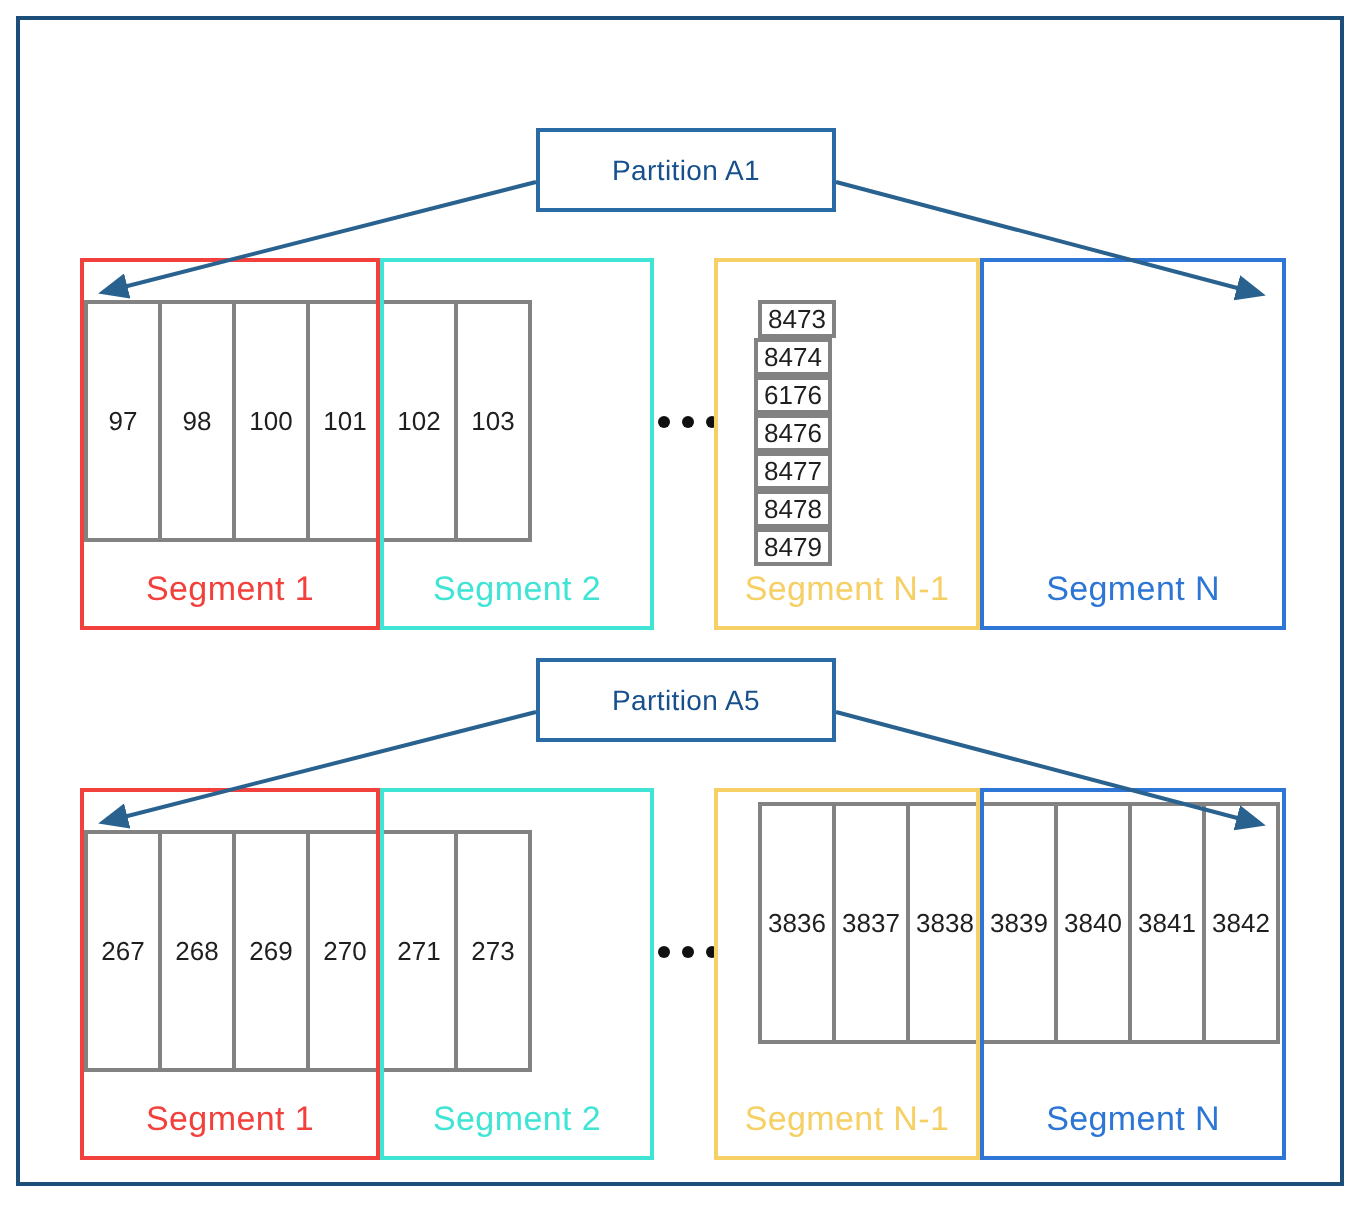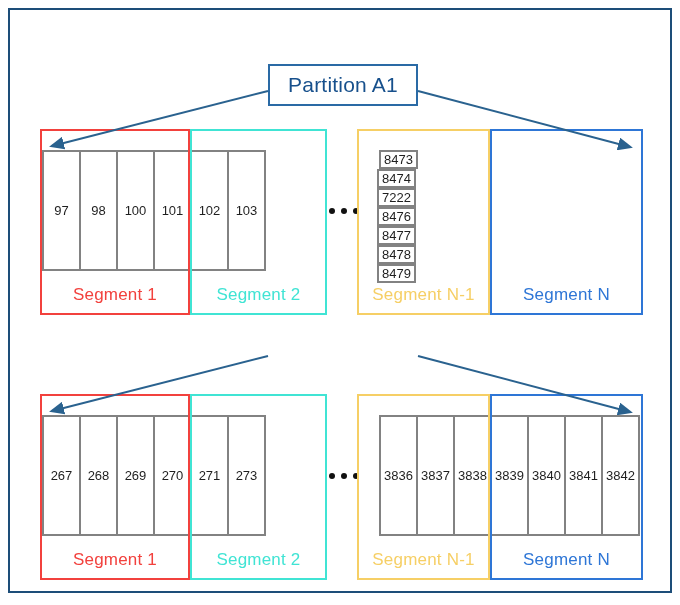--- a/index.html
+++ b/index.html
@@ -21,21 +21,21 @@
          color:var(--frame);letter-spacing:.3px;}
 
   #arrows{position:absolute;left:0;top:0;z-index:4;pointer-events:none;}
   #arrows line{stroke:var(--arrow);stroke-width:2px;}
   #arrows marker path{fill:var(--arrow);}
 
   .pbox{position:absolute;left:268px;width:150px;height:42px;box-sizing:border-box;
         border:2px solid var(--pborder);background:#fff;z-index:5;
         display:flex;align-items:center;justify-content:center;}
   #pbox0{top:64px;} #pbox1{top:329px;}
-  .pbox span{font-size:21px;font-weight:500;color:var(--ptext);letter-spacing:.2px;}
+  .pbox span{font-size:14px;font-weight:500;color:var(--ptext);letter-spacing:.2px;}
 
   .seg-box{position:absolute;height:186px;box-sizing:border-box;border:2px solid;
            background:transparent;z-index:3;padding-left:16px;}
   .seg-label{position:absolute;left:0;right:0;bottom:8px;text-align:center;
              font-size:17px;font-weight:500;letter-spacing:.2px;}
 
   .strip{position:absolute;display:flex;height:121px;z-index:2;background:#fff;}
   .cell{width:39px;height:121px;box-sizing:border-box;border:2px solid var(--cellb);
         margin-left:-2px;display:flex;align-items:center;justify-content:center;
         font-size:13px;color:var(--celltext);background:#fff;text-align:right;}
@@ -59,20 +59,23 @@
     </defs>
     <line x1="268" y1="91" x2="52" y2="146" marker-end="url(#ah)"></line>
     <line x1="418" y1="91" x2="630" y2="147" marker-end="url(#ah)"></line>
     <line x1="268" y1="356" x2="52" y2="411" marker-end="url(#ah)"></line>
     <line x1="418" y1="356" x2="630" y2="412" marker-end="url(#ah)"></line>
   </svg>
 
   <div class="pbox" id="pbox0">
     <span>Partition A1</span>
   </div>
+  <div class="pbox" id="pbox1">
+    <span>Partition A5</span>
+  </div>
 
   <div id="gen">
       <div class="seg-box" style="left: 40px; top: 129px; width: 150px; border-color: rgb(242, 65, 61);">
         <div class="seg-label" style="color: rgb(242, 65, 61);">Segment 1</div>
       </div>
       <div class="seg-box" style="left: 190px; top: 129px; width: 137px; border-color: rgb(64, 228, 212);">
         <div class="seg-label" style="color: rgb(64, 228, 212);">Segment 2</div>
       </div>
       <div class="seg-box" style="left: 357px; top: 129px; width: 133px; border-color: rgb(246, 207, 101);">
         <div class="seg-label" style="color: rgb(246, 207, 101);">Segment N-1</div>
@@ -84,21 +87,21 @@
         <div class="cell">97</div>
         <div class="cell">98</div>
         <div class="cell">100</div>
         <div class="cell">101</div>
         <div class="cell">102</div>
         <div class="cell">103</div>
       </div>
       <div class="strip" style="left: 379px; top: 150px; flex-direction: column;">
         <div class="cell">8473</div>
         <div class="cell">8474</div>
-        <div class="cell">7222</div>
+        <div class="cell">6176</div>
         <div class="cell">8476</div>
         <div class="cell">8477</div>
         <div class="cell">8478</div>
         <div class="cell">8479</div>
       </div>
       <div class="dots" style="left: 329px; top: 207px;">
         <span class="dot"></span>
         <span class="dot"></span>
         <span class="dot"></span>
       </div>
@@ -115,21 +118,21 @@
         <div class="seg-label" style="color: rgb(46, 118, 214);">Segment N</div>
       </div>
       <div class="strip" style="left: 42px; top: 415px;">
         <div class="cell">267</div>
         <div class="cell">268</div>
         <div class="cell">269</div>
         <div class="cell">270</div>
         <div class="cell">271</div>
         <div class="cell">273</div>
       </div>
-      <div class="strip" style="left: 379px; top: 415px; border-radius: 27px;">
+      <div class="strip" style="left: 379px; top: 401px; border-radius: 27px;">
         <div class="cell">3836</div>
         <div class="cell">3837</div>
         <div class="cell">3838</div>
         <div class="cell">3839</div>
         <div class="cell">3840</div>
         <div class="cell">3841</div>
         <div class="cell">3842</div>
       </div>
       <div class="dots" style="left: 329px; top: 472px;">
         <span class="dot"></span>

